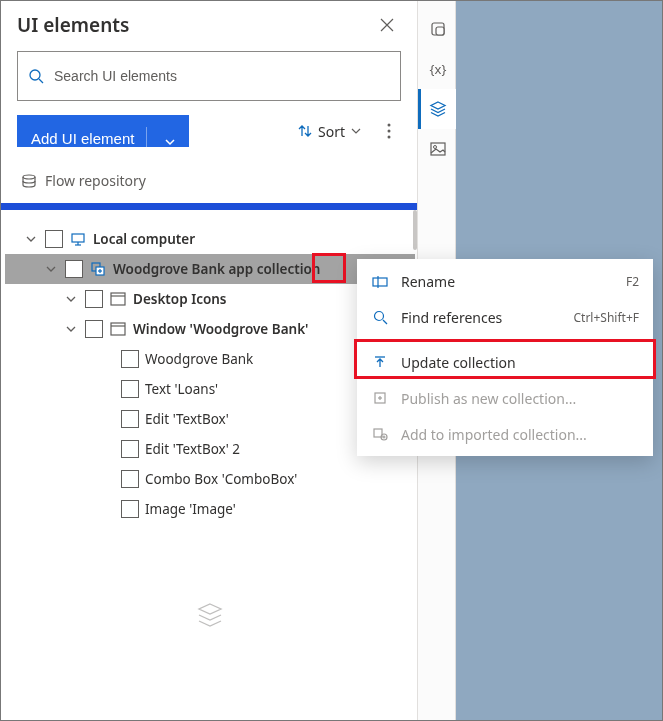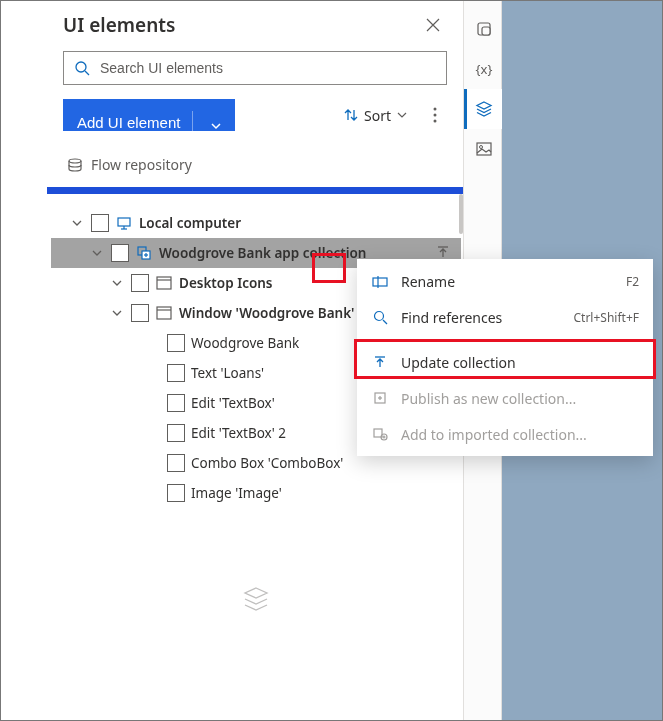--- a/index.html
+++ b/index.html
@@ -8,32 +8,32 @@
     font-family: "Segoe UI", system-ui, sans-serif;
     font-size: 14px;
     color: #323130;
     background: #fff;
     width: 663px;
     height: 721px;
     overflow: hidden;
     position: relative;
   }
   .outer-border { border: 1px solid #777; width: 663px; height: 721px; position: relative; display:flex; }
-  .left-panel { width: 417px; height: 100%; border-right: 1px solid #e1dfdd; display:flex; flex-direction:column; position:relative; background:#fff;margin-left:46px;}
+  .left-panel { width: 417px; height: 100%; border-right: 1px solid #e1dfdd; display:flex; flex-direction:column; position:relative; background:#fff;}
   .right-strip { width: 38px; height:100%; border-right:1px solid #e1dfdd; background:#fbfbfb; display:flex; flex-direction:column; align-items:center;}
   .right-bg { flex:1; height:100%; background:#8fa8c0; }
 
   
   .panel-header { display:flex; align-items:center; justify-content:space-between; padding:10px 16px 4px 16px;}
   .panel-title { font-size:19px; font-weight:600; }
   .close-btn { width:28px; height:28px; display:flex; align-items:center; justify-content:center; cursor:pointer; color:#605e5c;}
 
   
   .search-wrap { padding: 8px 16px 10px 16px; }
-  .search-box { display:flex; align-items:center; border:1px solid #8a8886; height:34px; padding:0 10px; gap:8px;}
+  .search-box { display:flex; align-items:center; border:1px solid #8a8886; height:50px; padding:0 10px; gap:8px;}
   .search-box input { border:none; outline:none; flex:1; font-size:14px; color:#323130;}
   .search-box input::placeholder { color:#605e5c; }
 
   
   .toolbar { display:flex; align-items:center; padding: 4px 16px 14px 16px; gap:10px;}
   .btn-primary { background:#2266e3; color:#fff; border:none; height:32px; display:flex; align-items:flex-end; gap:8px; padding:0 4px 0 14px; font-size:15px; cursor:pointer;}
   .btn-primary .divider { width:1px; height:20px; background:rgba(255,255,255,0.4); margin-left:4px;}
   .btn-primary .chev { padding:0 10px; display:flex; align-items:center;}
   .toolbar-spacer { flex:1; }
   .sort-btn { display:flex; align-items:center; gap:6px; cursor:pointer; color:#323130; padding:4px 6px;}

